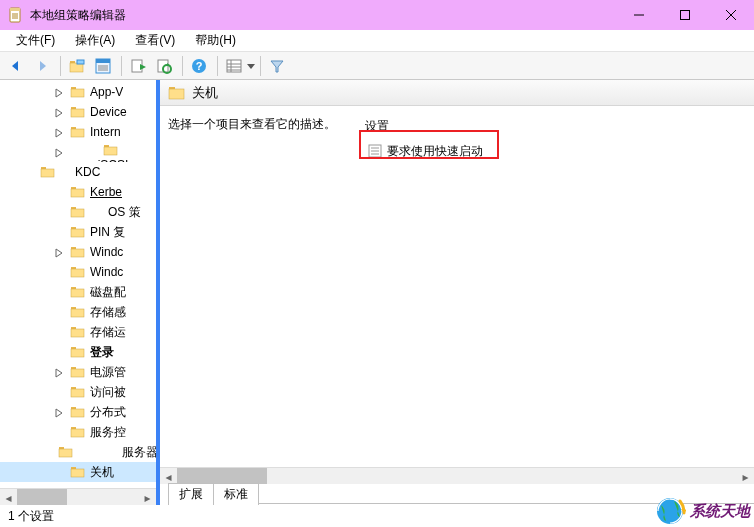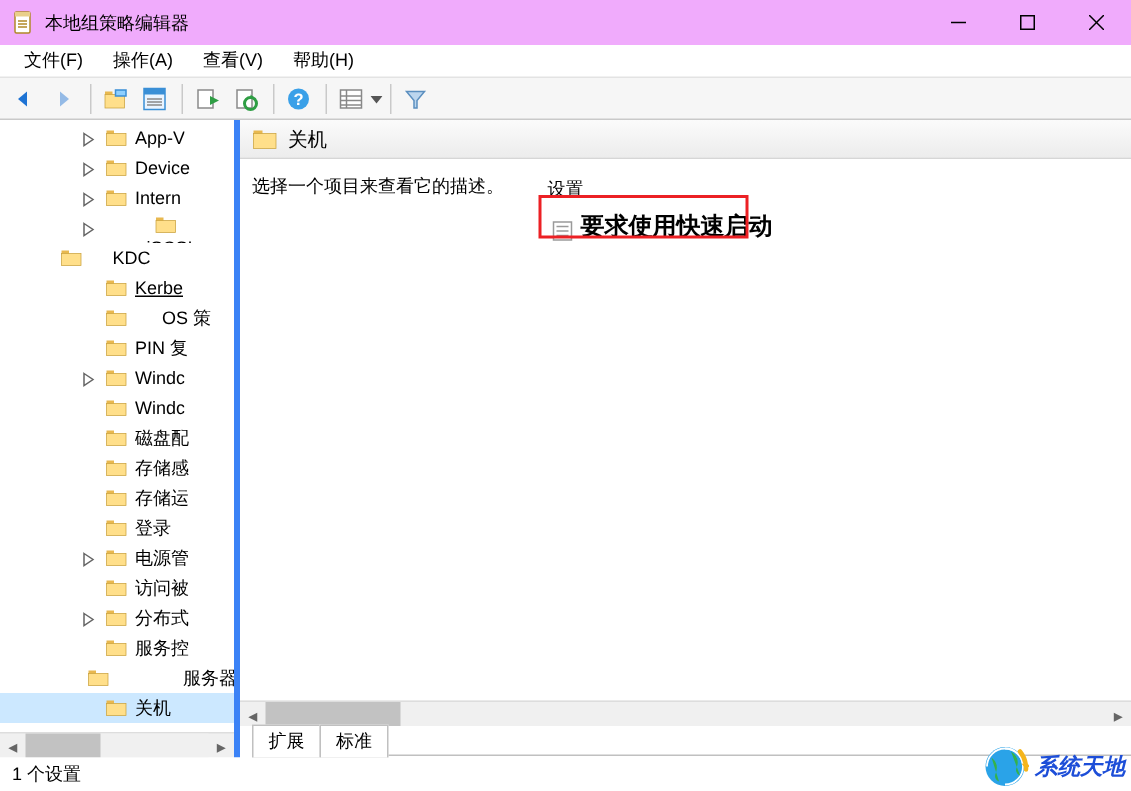--- a/index.html
+++ b/index.html
@@ -47,40 +47,40 @@
   
   .right { flex:1; display:flex; flex-direction:column; position:relative;}
   .header-band { height: 26px; background: linear-gradient(#fbfbfb,#ececec); border-bottom:1px solid #d6d6d6; display:flex; align-items:center; padding-left:8px;}
   .header-band .ficon { width:18px; height:18px; margin-right:6px;}
   .header-band .txt { font-size:13px; font-weight: normal;}
   .right-body { flex:1; position:relative; overflow:hidden;}
   .cols { display:flex; height:100%; padding:10px 8px 0 8px;}
   .colA { width:195px; font-size:12px; padding-right:8px;}
   .colB { flex:1; position:relative;}
   .set-head { font-size:12px; padding:2px 0 6px 2px; border-bottom:0;}
-  .setting-row { display:flex; align-items:flex-end; height:19px; padding-left:4px; font-size:16px; margin-top:2px;font-weight:bold;}
+  .setting-row { display:flex; align-items:flex-start; height:19px; padding-left:4px; font-size:12px; margin-top:2px;}
   .setting-row .ic { width:16px; height:16px; margin-right:4px; display:flex; align-items:center; justify-content:center;}
   .redbox { position:absolute; border:2px solid #ec2024; pointer-events:none;}
   .right-hscroll { height:17px; background:#f0f0f0; border-top:1px solid #ddd; position:relative;}
   .right-hscroll .arrow{position:absolute; width:17px; height:17px; top:0; display:flex; align-items:center; justify-content:center; color:#666;}
   .right-hscroll .arrow.left{left:0;} .right-hscroll .arrow.right{right:0;}
   .right-hscroll .thumb{ position:absolute; left:17px; width:90px; top:0; bottom:0; background:#c2c2c2;}
 
   .tabs { height:22px; display:flex; align-items:flex-end; padding-left:8px; border-top:0; margin-top:-1px;}
   .tab { font-size:12px; padding:2px 10px 2px 10px; border:1px solid #c0c0c0; border-top:1px solid #c0c0c0; background:#fff; margin-right:-1px; position:relative; top:1px;}
   .tab.active { border-top:1px solid #c0c0c0; background:#fff;}
   .tabstrip-line { border-top:1px solid #c0c0c0; flex:1; align-self:flex-end; margin-bottom:1px;}
 
   
   .statusbar { position:absolute; bottom:0; left:0; right:0; height:22px; display:flex; align-items:center; padding:0 8px; font-size:12px; background:#fff; border-top:0;}
 
   
   .watermark { position:absolute; bottom:0; right:4px; display:flex; align-items:center; gap:4px;}
   .watermark .globe { width:32px; height:32px;}
-  .watermark .wtxt { font-size:15px; font-weight:700; font-style:italic; color:#1d4ed8;}
+  .watermark .wtxt { font-size:15px; font-weight:700; font-style:italic; color:#701a75;}
 
   
   .folder-svg rect.tab { fill:#e8b84f;}
   .folder-svg rect.body { fill:#ffdf8a; stroke:#caa23e; stroke-width:0.5;}
 </style>
 </head>
 <body>
 
 <div class="titlebar">
   <span class="app-icon">
@@ -297,21 +297,21 @@
               </svg></span>
             <span class="label">存储感</span>
           </div>
           <div class="tree-row" style="padding-left: 70px;">
             <span class="ficon"><svg viewBox="0 0 16 16" class="folder-svg">
                 <rect class="tab" x="1" y="3" width="5" height="3"></rect>
                 <rect class="body" x="1" y="5" width="13" height="8"></rect>
               </svg></span>
             <span class="label">存储运</span>
           </div>
-          <div class="tree-row" style="padding-left: 70px;">
+          <div class="tree-row" style="padding-left: 70px; font-weight: bold;">
             <span class="ficon"><svg viewBox="0 0 16 16" class="folder-svg">
                 <rect class="tab" x="1" y="3" width="5" height="3"></rect>
                 <rect class="body" x="1" y="5" width="13" height="8"></rect>
               </svg></span>
             <span class="label">登录</span>
           </div>
           <div class="tree-row" style="padding-left: 70px;">
             <span style="position: absolute; left: 54px; top: 5px;"><svg width="10" height="10">
                 <polygon points="2,1 8,5 2,9" fill="none" stroke="#666" stroke-width="1"></polygon>
               </svg></span>

